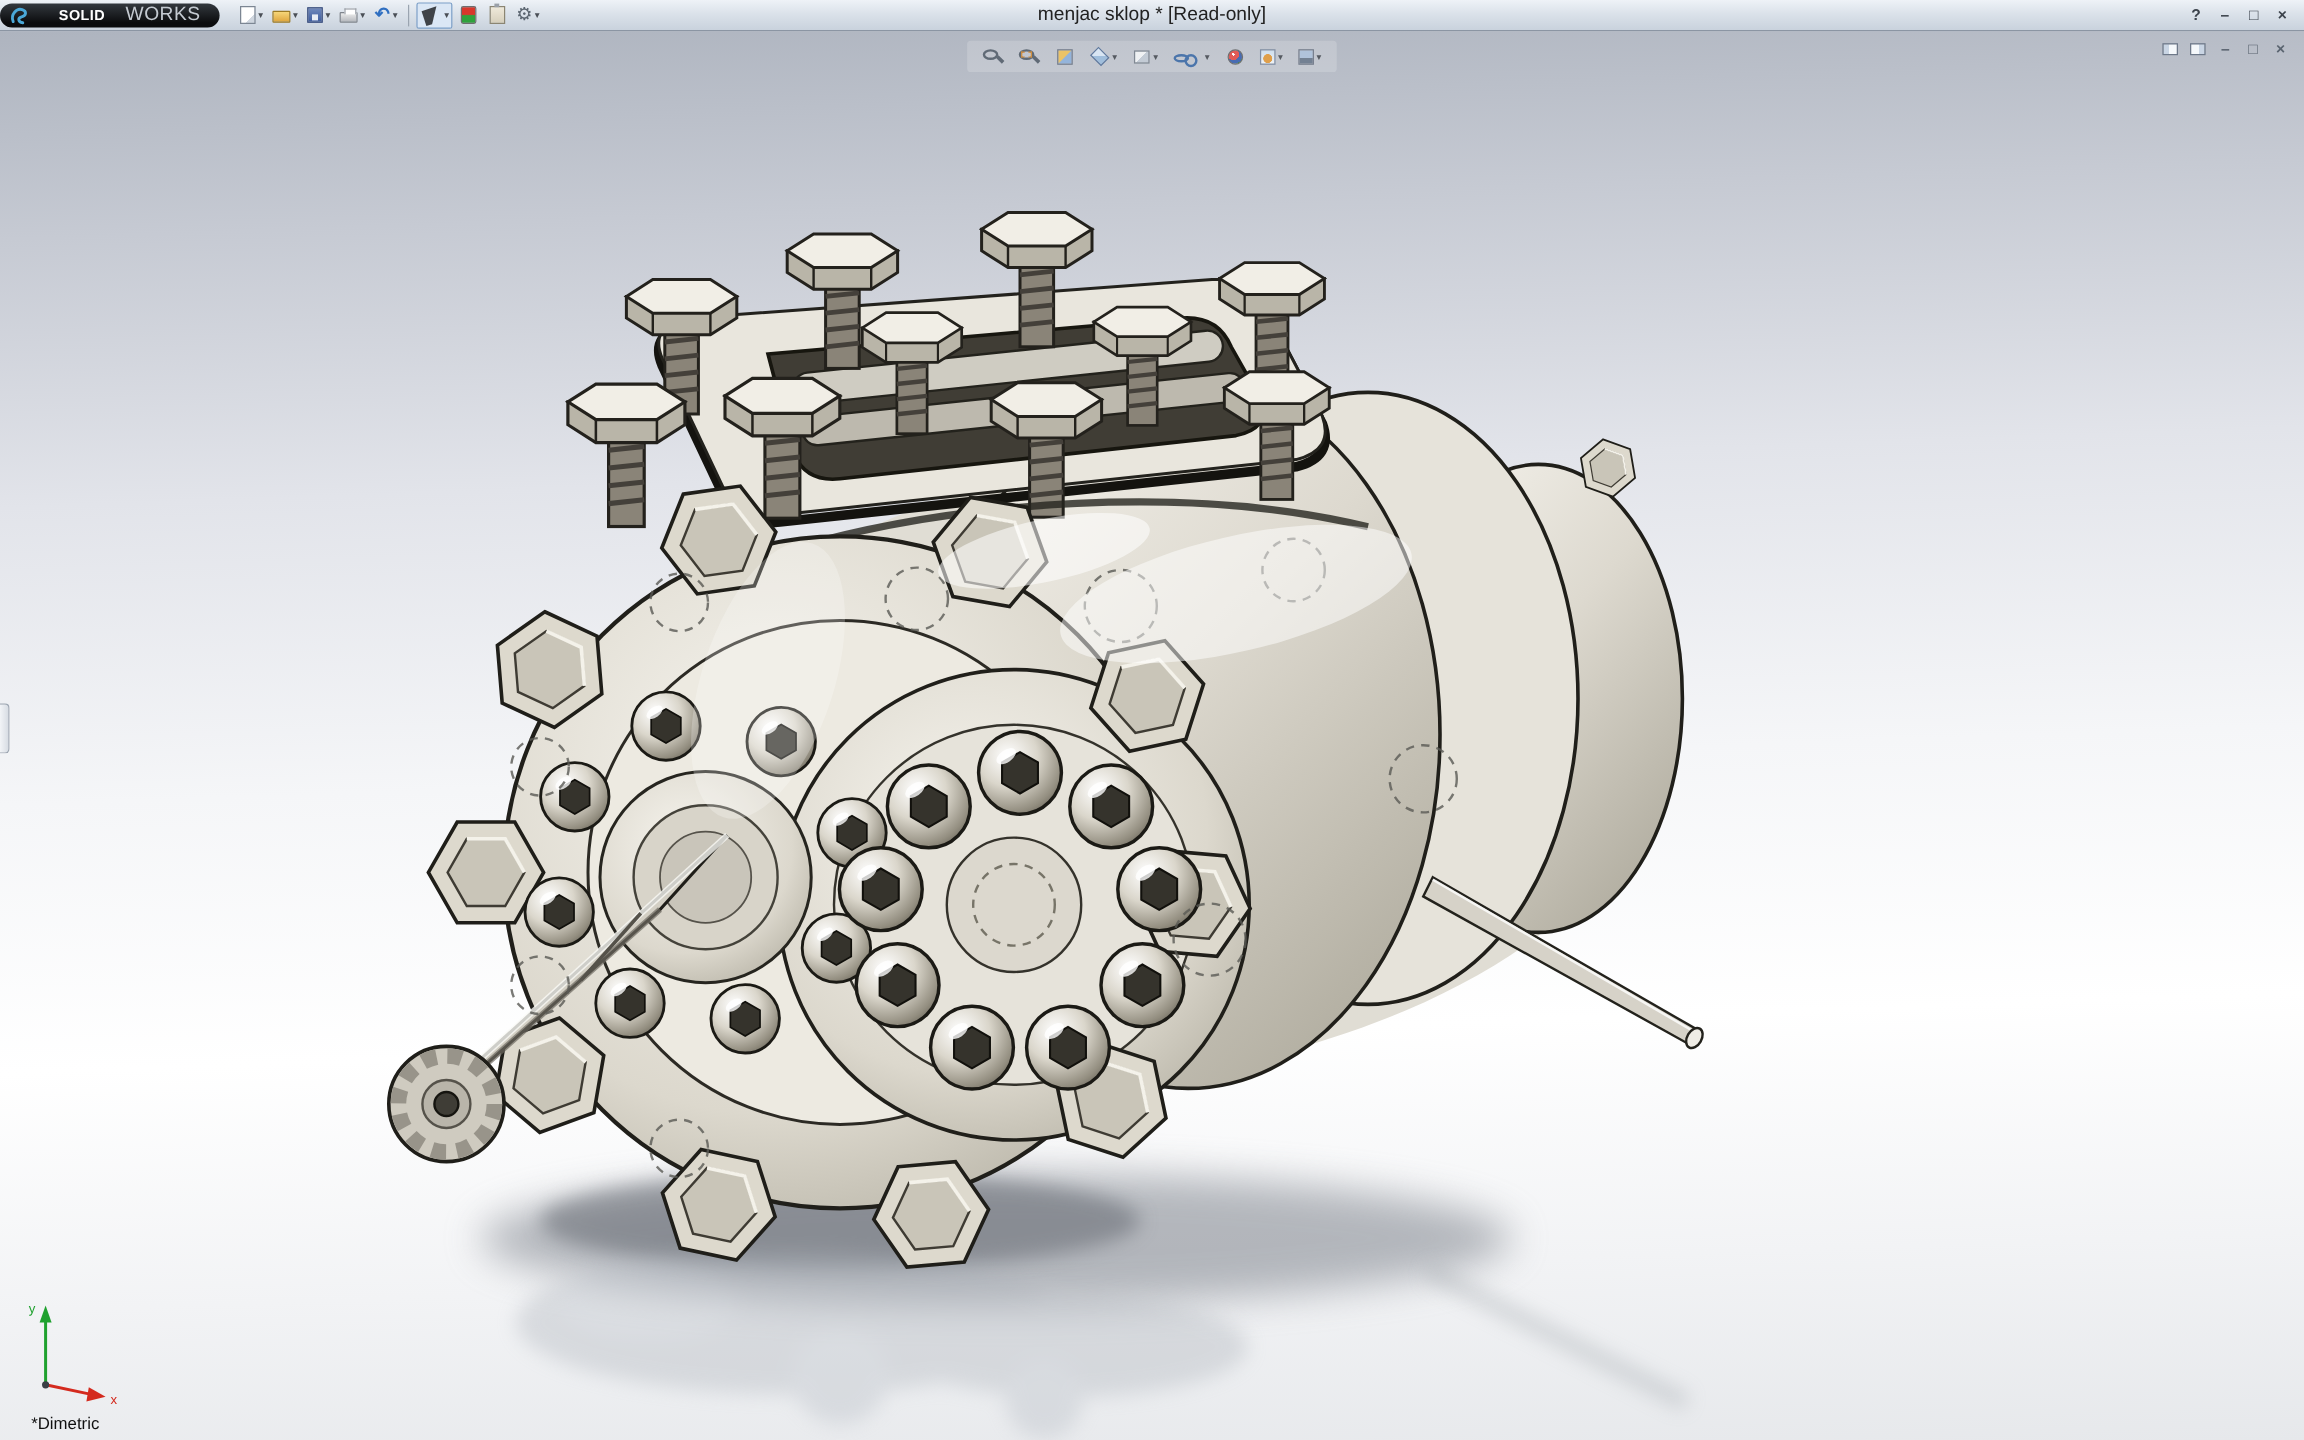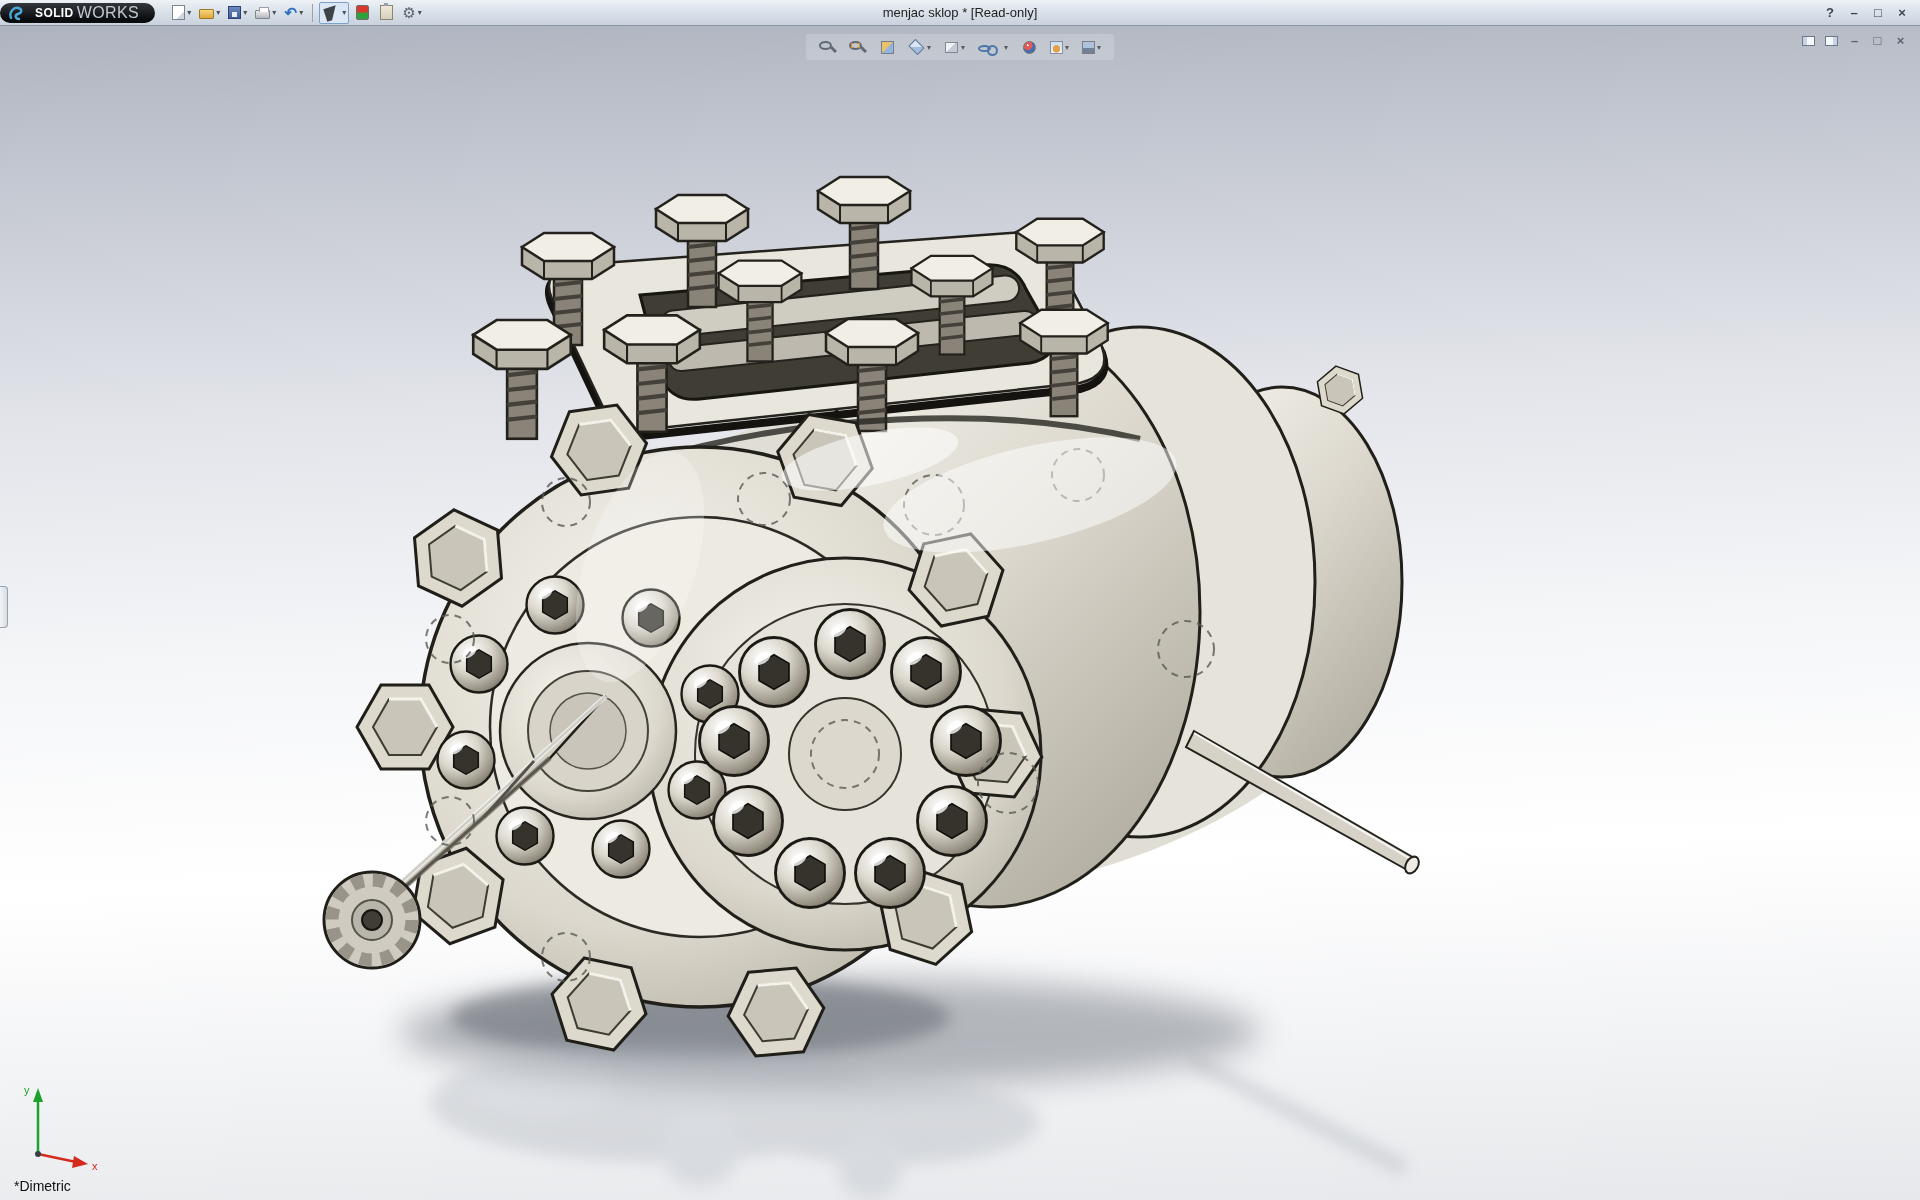--- a/index.html
+++ b/index.html
@@ -3,33 +3,33 @@
 <meta charset="utf-8">
 <style>
   * { box-sizing: border-box; }
   html,body{margin:0;padding:0;width:1920px;height:1200px;overflow:hidden;
     font-family:"Liberation Sans", sans-serif; background:#e6e8eb;}
 
   
   .titlebar{position:absolute;top:0;left:0;right:0;height:26px;
     background:linear-gradient(180deg,#eef2f7 0%,#dbe2ea 45%,#c9d2dd 100%);
     border-bottom:1px solid #8b95a3;display:flex;align-items:center;z-index:50;}
-  .logo{height:20px;display:flex;align-items:center;gap:7px;padding:0 16px 0 8px;
+  .logo{height:20px;display:flex;align-items:center;gap:21px;padding:0 16px 0 8px;
     background:linear-gradient(180deg,#33383e 0%,#0b0c0e 80%);border-radius:13px;}
   .logo .b{color:#ffffff;font-weight:bold;font-size:12px;letter-spacing:.4px;}
   .logo .l{color:#c4cad1;font-size:16px;letter-spacing:.4px;margin-left:-4px;}
   .tb{display:flex;align-items:center;margin-left:14px;gap:2px;}
   .tool{display:flex;align-items:center;justify-content:center;height:22px;min-width:22px;
     padding:1px 2px;background:none;border:1px solid transparent;cursor:default;}
   .tool.active{background:#dbe7f5;border:1px solid #7da0c8;border-radius:2px;}
   .has-dropdown::after{content:"▾";font-size:8px;color:#4a4f56;margin-left:2px;}
   .sep{width:1px;height:18px;background:#9aa4b0;margin:0 4px;display:inline-block;}
   .glyph{display:inline-flex;align-items:center;justify-content:center;min-width:13px;
     height:16px;font-size:13px;line-height:1;}
-  .win-title{position:absolute;left:0;right:0;text-align:center;font-size:13px;color:#222;
+  .win-title{position:absolute;left:0;right:0;text-align:center;font-size:16px;color:#222;
     pointer-events:none;}
   .win-controls{margin-left:auto;display:flex;align-items:center;gap:4px;padding-right:8px;z-index:2;}
   .win-controls .tool{height:18px;min-width:20px;color:#3c434c;font-size:12px;font-weight:bold;}
 
   
   .ic-new{width:12px;height:15px;background:linear-gradient(135deg,#ffffff 70%,#cfd6df 70%);border:1px solid #7c8693;}
   .ic-open{width:15px;height:10px;margin-top:3px;background:linear-gradient(#f6d679,#dfa63e);border:1px solid #9c7a23;border-radius:1px;}
   .ic-save{width:13px;height:13px;background:linear-gradient(#6f88bb,#3f5d9e);border:1px solid #2c4276;position:relative;}
   .ic-save::after{content:"";position:absolute;left:3px;right:3px;bottom:1px;height:5px;background:#e8ecf4;}
   .ic-print{width:15px;height:9px;margin-top:4px;background:linear-gradient(#ececec,#b5b8bd);border:1px solid #80858c;border-radius:1px;position:relative;}
@@ -63,21 +63,21 @@
     overflow:hidden;}
   .model{position:absolute;inset:0;width:100%;height:100%;}
   .hud{position:absolute;top:8px;left:50%;transform:translateX(-50%);display:flex;gap:7px;
     align-items:center;padding:2px 10px;background:rgba(255,255,255,0.18);border-radius:3px;}
   .hud .tool{opacity:.9;height:22px;}
   .doc-controls{position:absolute;top:6px;right:10px;display:flex;gap:4px;align-items:center;}
   .doc-controls .tool{height:17px;min-width:17px;color:#5a6470;font-size:11px;font-weight:bold;}
   .collapsed-tab{position:absolute;left:0;top:560px;width:8px;height:42px;
     background:linear-gradient(90deg,#f2f4f7,#d7dce3);border:1px solid #98a1ad;border-left:none;
     border-radius:0 4px 4px 0;}
-  .orientation-label{position:absolute;left:14px;bottom:6px;font-size:14px;color:#101010;}
+  .orientation-label{position:absolute;left:26px;bottom:6px;font-size:14px;color:#101010;}
   .triad{position:absolute;left:14px;bottom:26px;}
 </style>
 </head>
 <body>
 
 <div class="titlebar">
   <div class="logo">
     <svg width="20" height="16" viewBox="0 0 20 16">
       <path d="M3,13 C0.5,7 6,1.5 10.5,3 C14.5,4.3 14,8 10,9 C6.5,10 7,13.5 11,14" stroke="#4aa8d8" stroke-width="2.4" fill="none" stroke-linecap="round"></path>
     </svg>

